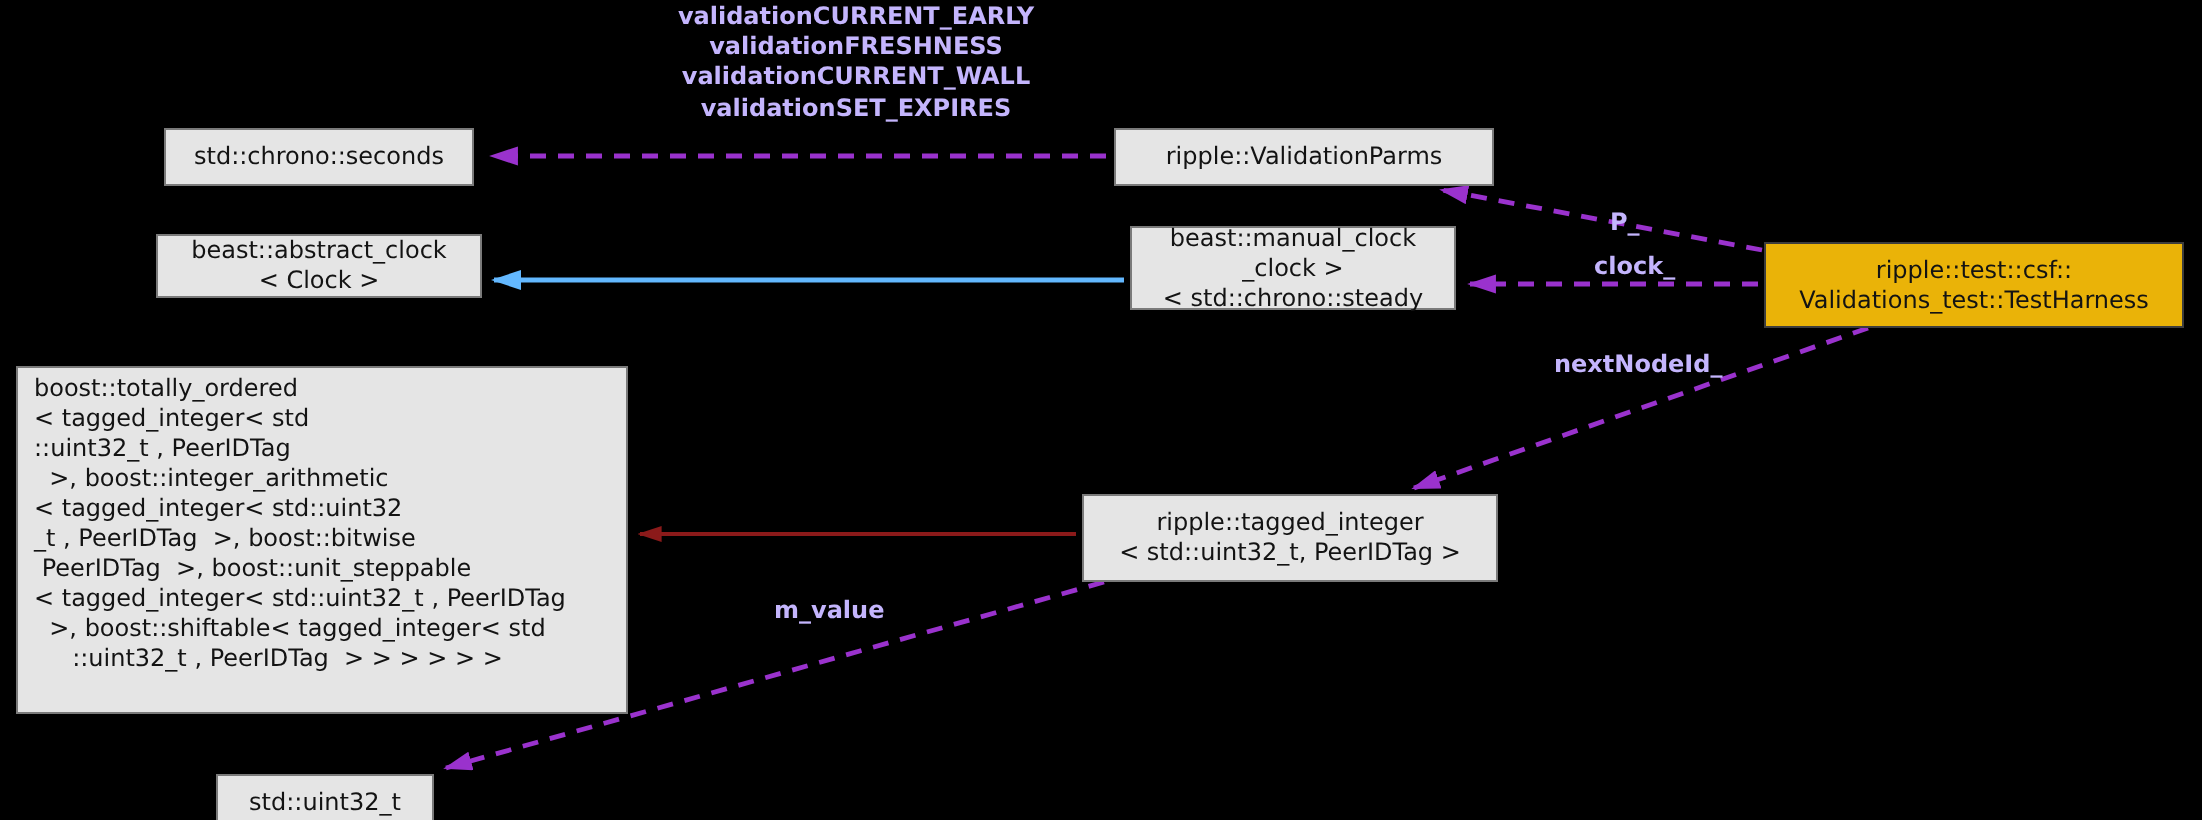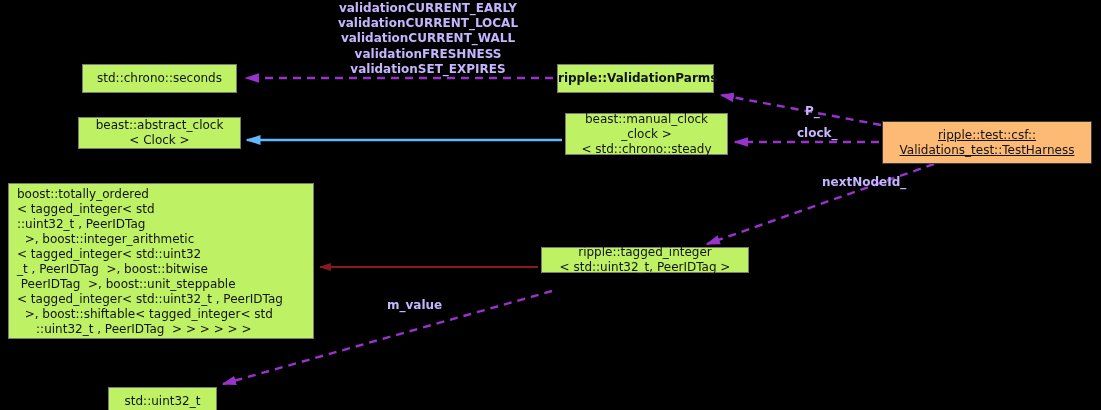--- a/index.html
+++ b/index.html
@@ -19,69 +19,68 @@
   }
   #edges {
     position: absolute;
     left: 0; top: 0;
     width: 1101px; height: 410px;
     z-index: 1;
   }
   .node {
     position: absolute;
     z-index: 2;
-    background: #bef264;
+    background: #e5e5e5;
     border: 1.6px solid #7a7a7a;
     color: #131313;
     font-size: 12px;
     line-height: 15px;
     display: flex;
     flex-direction: column;
     justify-content: center;
     text-align: center;
     box-sizing: border-box;
     cursor: pointer;
   }
   .node.highlight {
-    background: #fdba74;
+    background: #eab308;
     border-color: #3d3d3d;
-    text-decoration: underline;
   }
   .node.multiline-left {
     text-align: left;
     padding: 3px 6px 3px 8px;
     justify-content: flex-start;
   }
   .node.multiline-left .nline { white-space: pre; }
   .edge-label {
     position: absolute;
     z-index: 3;
     color: #c4b5fd;
     font-size: 12px;
     font-weight: 600;
     line-height: 15.2px;
     white-space: nowrap;
   }
   #lbl-validation-block { text-align: center; width: 200px; }
 
   
   #node-chrono-seconds   { left: 82px;  top: 64px;  width: 155px; height: 29px; }
-  #node-validation-parms { left: 557px; top: 64px;  width: 157px; height: 29px; font-weight: bold; }
+  #node-validation-parms { left: 557px; top: 64px;  width: 190px; height: 29px; }
   #node-abstract-clock   { left: 78px;  top: 117px; width: 163px; height: 32px; }
   #node-manual-clock     { left: 565px; top: 113px; width: 163px; height: 42px; }
   #node-test-harness     { left: 882px; top: 121px; width: 210px; height: 43px; }
-  #node-boost            { left: 8px;   top: 183px; width: 306px; height: 156px; }
-  #node-tagged-integer   { left: 541px; top: 247px; width: 208px; height: 26px; }
+  #node-boost            { left: 8px;   top: 183px; width: 306px; height: 174px; }
+  #node-tagged-integer   { left: 541px; top: 247px; width: 208px; height: 44px; }
   #node-uint32           { left: 108px; top: 387px; width: 109px; height: 29px; }
 
   
   #lbl-validation-block { left: 328px; top: 1px; }
   #lbl-p            { left: 805px; top: 104px; }
   #lbl-clock        { left: 797px; top: 126px; }
-  #lbl-next-node-id { left: 777px; top: 175px; margin-left: 45px; }
+  #lbl-next-node-id { left: 777px; top: 175px; }
   #lbl-m-value      { left: 387px; top: 298px; }
 </style>
 </head>
 <body>
 
 <div id="stage">
 
   <svg id="edges" viewBox="0 0 1101 410" xmlns="http://www.w3.org/2000/svg">
     <defs>
       <marker id="arrowPurple" markerWidth="6" markerHeight="4" refX="5.4" refY="2" orient="auto" markerUnits="strokeWidth">
@@ -151,23 +150,22 @@
     <div class="nline">ripple::tagged_integer</div>
     <div class="nline">&lt; std::uint32_t, PeerIDTag &gt;</div>
   </div>
 
   <div class="node" id="node-uint32">
     <div class="nline">std::uint32_t</div>
   </div>
 
   <div class="edge-label" id="lbl-validation-block">
     <div>validationCURRENT_EARLY</div>
-    <div>validationCURRENT_LOCAL</div>
+    <div>validationFRESHNESS</div>
     <div>validationCURRENT_WALL</div>
-    <div>validationFRESHNESS</div>
     <div>validationSET_EXPIRES</div>
   </div>
 
   <div class="edge-label" id="lbl-p">P_</div>
   <div class="edge-label" id="lbl-clock">clock_</div>
   <div class="edge-label" id="lbl-next-node-id">nextNodeId_</div>
   <div class="edge-label" id="lbl-m-value">m_value</div>
 
 </div>
 

